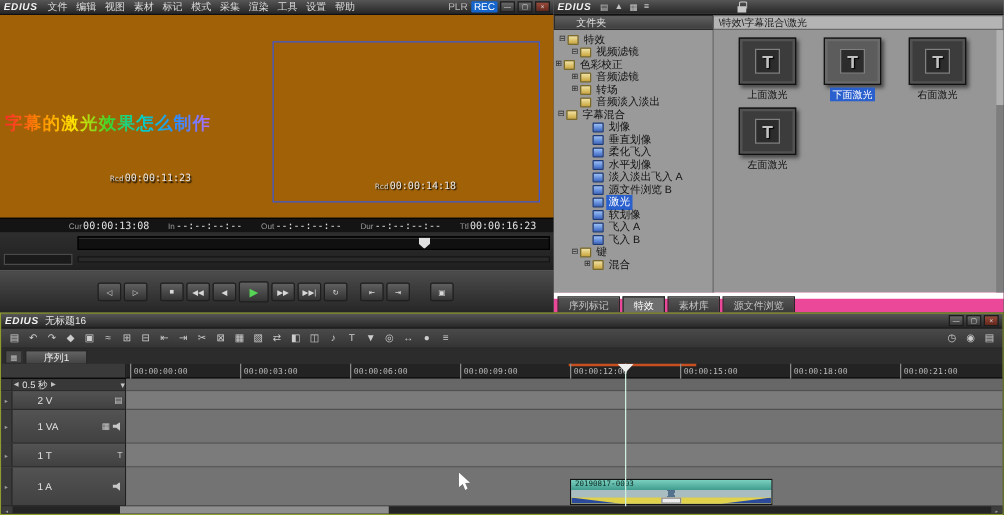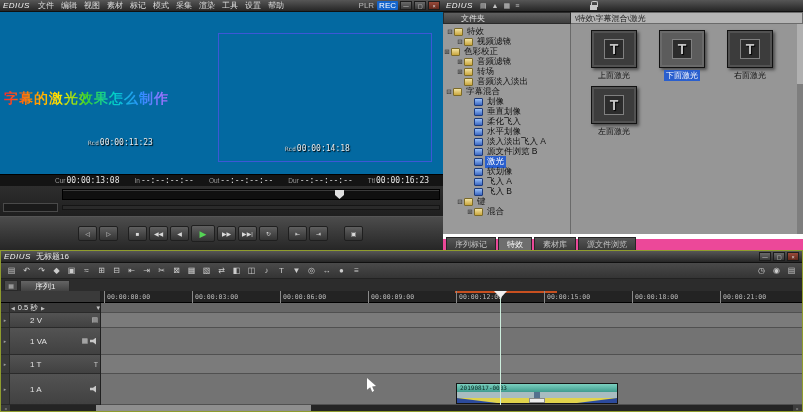--- a/index.html
+++ b/index.html
@@ -2,35 +2,35 @@
 <html><head>
 <meta charset="utf-8">
 <style>
 *{margin:0;padding:0;box-sizing:border-box}
 html,body{width:803px;height:412px;overflow:hidden}
 body{font-family:"Liberation Sans",sans-serif;background:#2a2a2a;position:relative}
 .panel{position:absolute;overflow:hidden}
 .sp{flex:1}
 
 .tbar{display:flex;align-items:center;height:12px;background:linear-gradient(#565656,#262626);border-bottom:1px solid #101010;color:#ccc;font-size:8px;padding:0 3px;gap:1px}
-.logo{font-weight:normal;font-style:italic;color:#f2f2f2;font-size:8px;letter-spacing:.5px;margin-right:4px;white-space:nowrap}
+.logo{font-weight:bold;font-style:italic;color:#f2f2f2;font-size:8px;letter-spacing:.5px;margin-right:4px;white-space:nowrap}
 .menu-item{padding:0 3px;color:#ddd;white-space:nowrap}
 .plr{color:#b8b8b8;padding:0 2px}
 .rec{background:#1565cc;color:#fff;padding:0 2px;border-radius:1px}
 .wbtn{width:12px;height:9px;margin-left:1px;background:linear-gradient(#6a6a6a,#383838);border:1px solid #1c1c1c;color:#ddd;font-size:5.5px;display:flex;align-items:center;justify-content:center}
 .wbtn.close{background:linear-gradient(#9a4a3a,#63281c)}
 
 #player{left:0;top:0;width:443px;height:250px;background:#333}
-.video{position:relative;height:162px;background:#0369a1}
+.video{position:relative;height:162px;background:#a16207}
 .rainbow{position:absolute;left:4px;top:78px;font-size:14px;font-weight:bold;letter-spacing:1px;background:linear-gradient(90deg,#ff2a2a,#ff8a00,#ffe400,#3fd42a,#00d0c8,#2f8cff,#b86cff);-webkit-background-clip:text;background-clip:text;color:transparent;white-space:nowrap}
 .bluebox{position:absolute;left:218px;top:21px;width:214px;height:129px;border:1px solid #3d57d6}
 .tc{position:absolute;color:#e8e8e8;font-family:"DejaVu Sans Mono",monospace;font-size:8px;display:flex;align-items:baseline;gap:1px;text-shadow:1px 1px 1px #000}
 .tclab{font-size:6px;color:#cfcfcf}
 .tc-l{left:88px;top:126px}
-.tc-r{left:285px;top:132px}
+.tc-r{left:300px;top:132px}
 .statusbar{height:12px;background:#141414;border-top:1px solid #000;display:flex;align-items:center;padding-left:55px;gap:15px}
 .stpair{display:flex;align-items:baseline;gap:1px}
 .stlab{font-size:6.5px;color:#9a9a9a}
 .stval{font-size:8px;color:#e4e4e4;font-family:"DejaVu Sans Mono",monospace}
 .scrub{position:relative;height:30px;background:linear-gradient(#2e2e2e,#1f1f1f)}
 .scrub-track{position:absolute;left:62px;top:3px;right:3px;height:11px;background:#101010;border:1px solid #000;box-shadow:inset 0 1px 0 #3a3a3a}
 .scrub-marker{position:absolute;left:335px;top:4px;width:9px;height:9px;background:#e0e0e0;clip-path:polygon(0 0,100% 0,100% 55%,50% 100%,0 55%)}
 .shuttle-box{position:absolute;left:3px;top:17px;width:55px;height:9px;background:#1a1a1a;border:1px solid #4a4a4a}
 .scrub-line{position:absolute;left:62px;right:3px;top:19px;height:5px;background:#2a2a2a;border:1px solid #151515}
 .transport{height:34px;background:linear-gradient(#4c4c4c,#262626);display:flex;align-items:center;padding-left:78px;gap:2px;border-top:1px solid #555}

